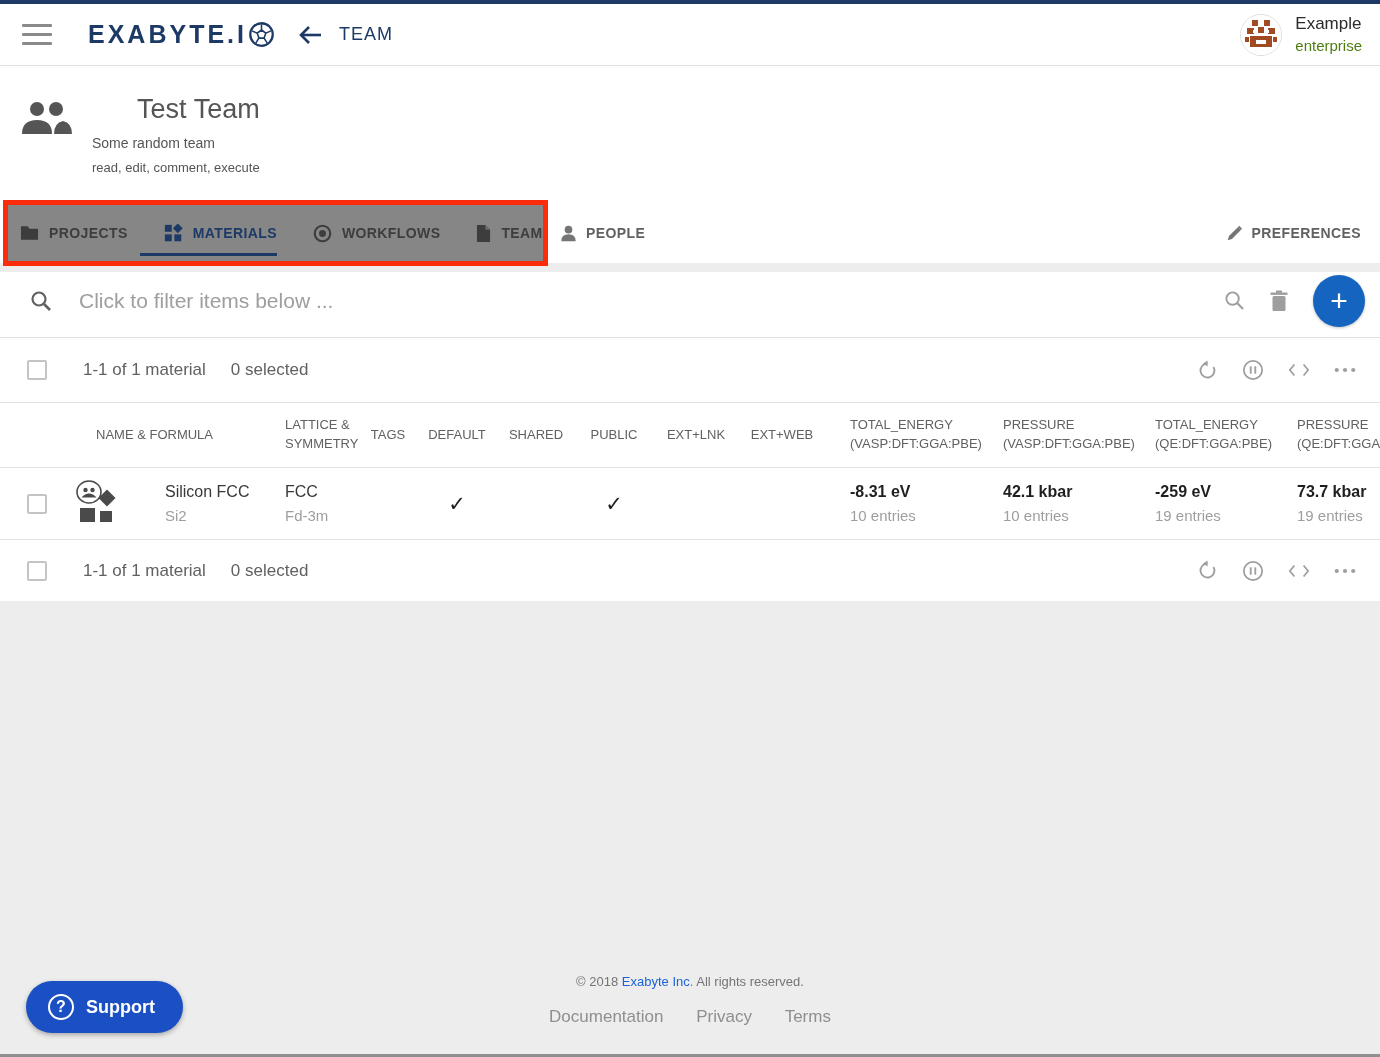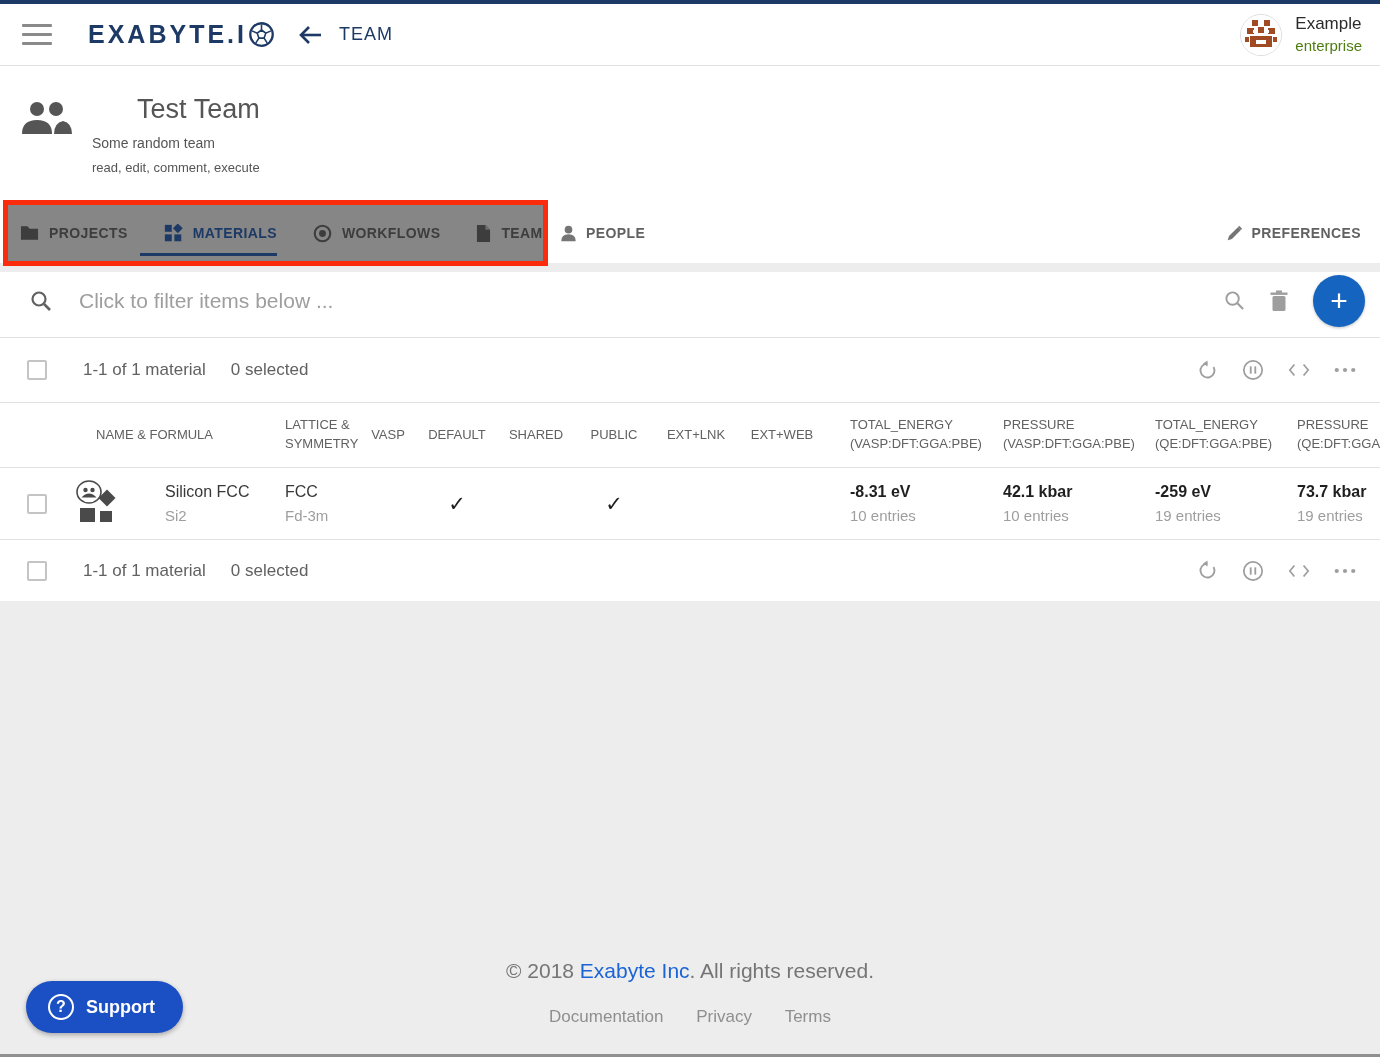--- a/index.html
+++ b/index.html
@@ -94,21 +94,21 @@
   .cell-main { font-size: 16px; color: #383838; line-height: 1.1; }
   .cell-sub { font-size: 15px; color: #9e9e9e; margin-top: 7px; }
   .cell-pad { padding-left: 29px; }
   .cell-pad4 { padding-left: 27px; }
   .vcell { padding-left: 26px; }
   .vcell .cell-main { font-weight: bold; color: #1f1f1f; }
   .checkmark { text-align: center; font-size: 21px; color: #1c1c1c; }
 
   
   .below { background: #ededed; height: 452px; position: relative; }
-  .footer-copy { position: absolute; top: 358px; width: 100%; text-align: center; font-size: 21px; color: #757575; }
+  .footer-copy { position: absolute; top: 373px; width: 100%; text-align: center; font-size: 13px; color: #757575; }
   .footer-copy .company { color: #1a64d6; cursor: pointer; }
   .footer-links { position: absolute; top: 406px; width: 100%; text-align: center; font-size: 17px; color: #8f8f8f; }
   .footer-links span { margin: 0 14px; cursor: pointer; }
   .support-btn {
     position: absolute; left: 26px; top: 380px; height: 52px; padding: 0 28px 0 22px;
     background: #1b4fc4; border: none; border-radius: 26px; display: flex; align-items: center; gap: 12px;
     color: #fff; font-size: 18px; font-weight: bold; cursor: pointer; font-family: "Liberation Sans", sans-serif;
     box-shadow: 0 2px 5px rgba(0,0,0,0.3);
   }
   .q-circle { width: 26px; height: 26px; border: 2px solid #fff; border-radius: 50%;
@@ -304,21 +304,21 @@
 <div class="grid header-row">
   <div></div>
   <div class="hcell h-name">
     <div>NAME &amp; FORMULA</div>
   </div>
   <div class="hcell h-lattice">
     <div>LATTICE &amp;</div>
       <div>SYMMETRY</div>
   </div>
   <div class="hcell center">
-      <div>VASP</div>
+      <div>TAGS</div>
     </div>
   <div class="hcell center">
       <div>DEFAULT</div>
     </div>
   <div class="hcell center">
       <div>SHARED</div>
     </div>
   <div class="hcell center">
       <div>PUBLIC</div>
     </div>

